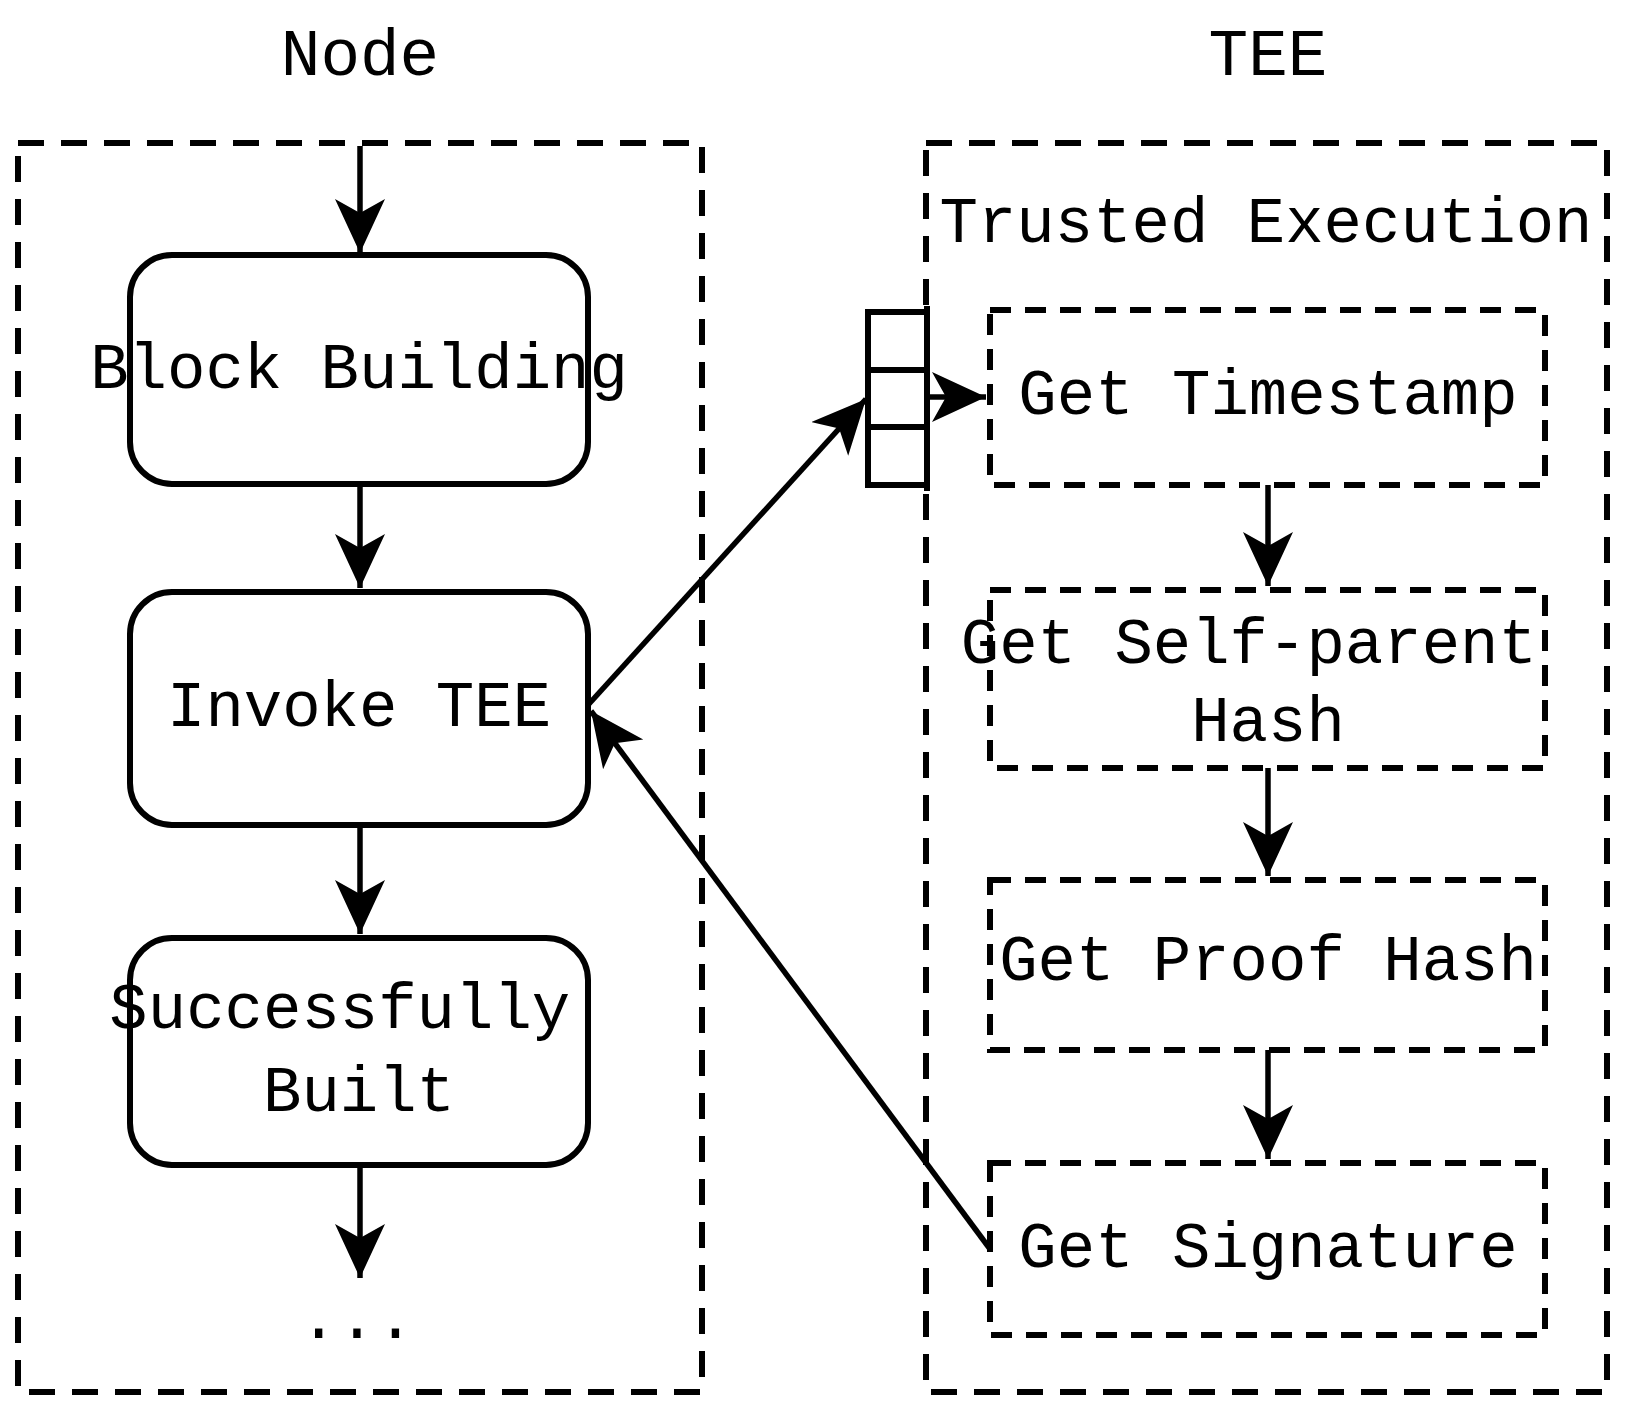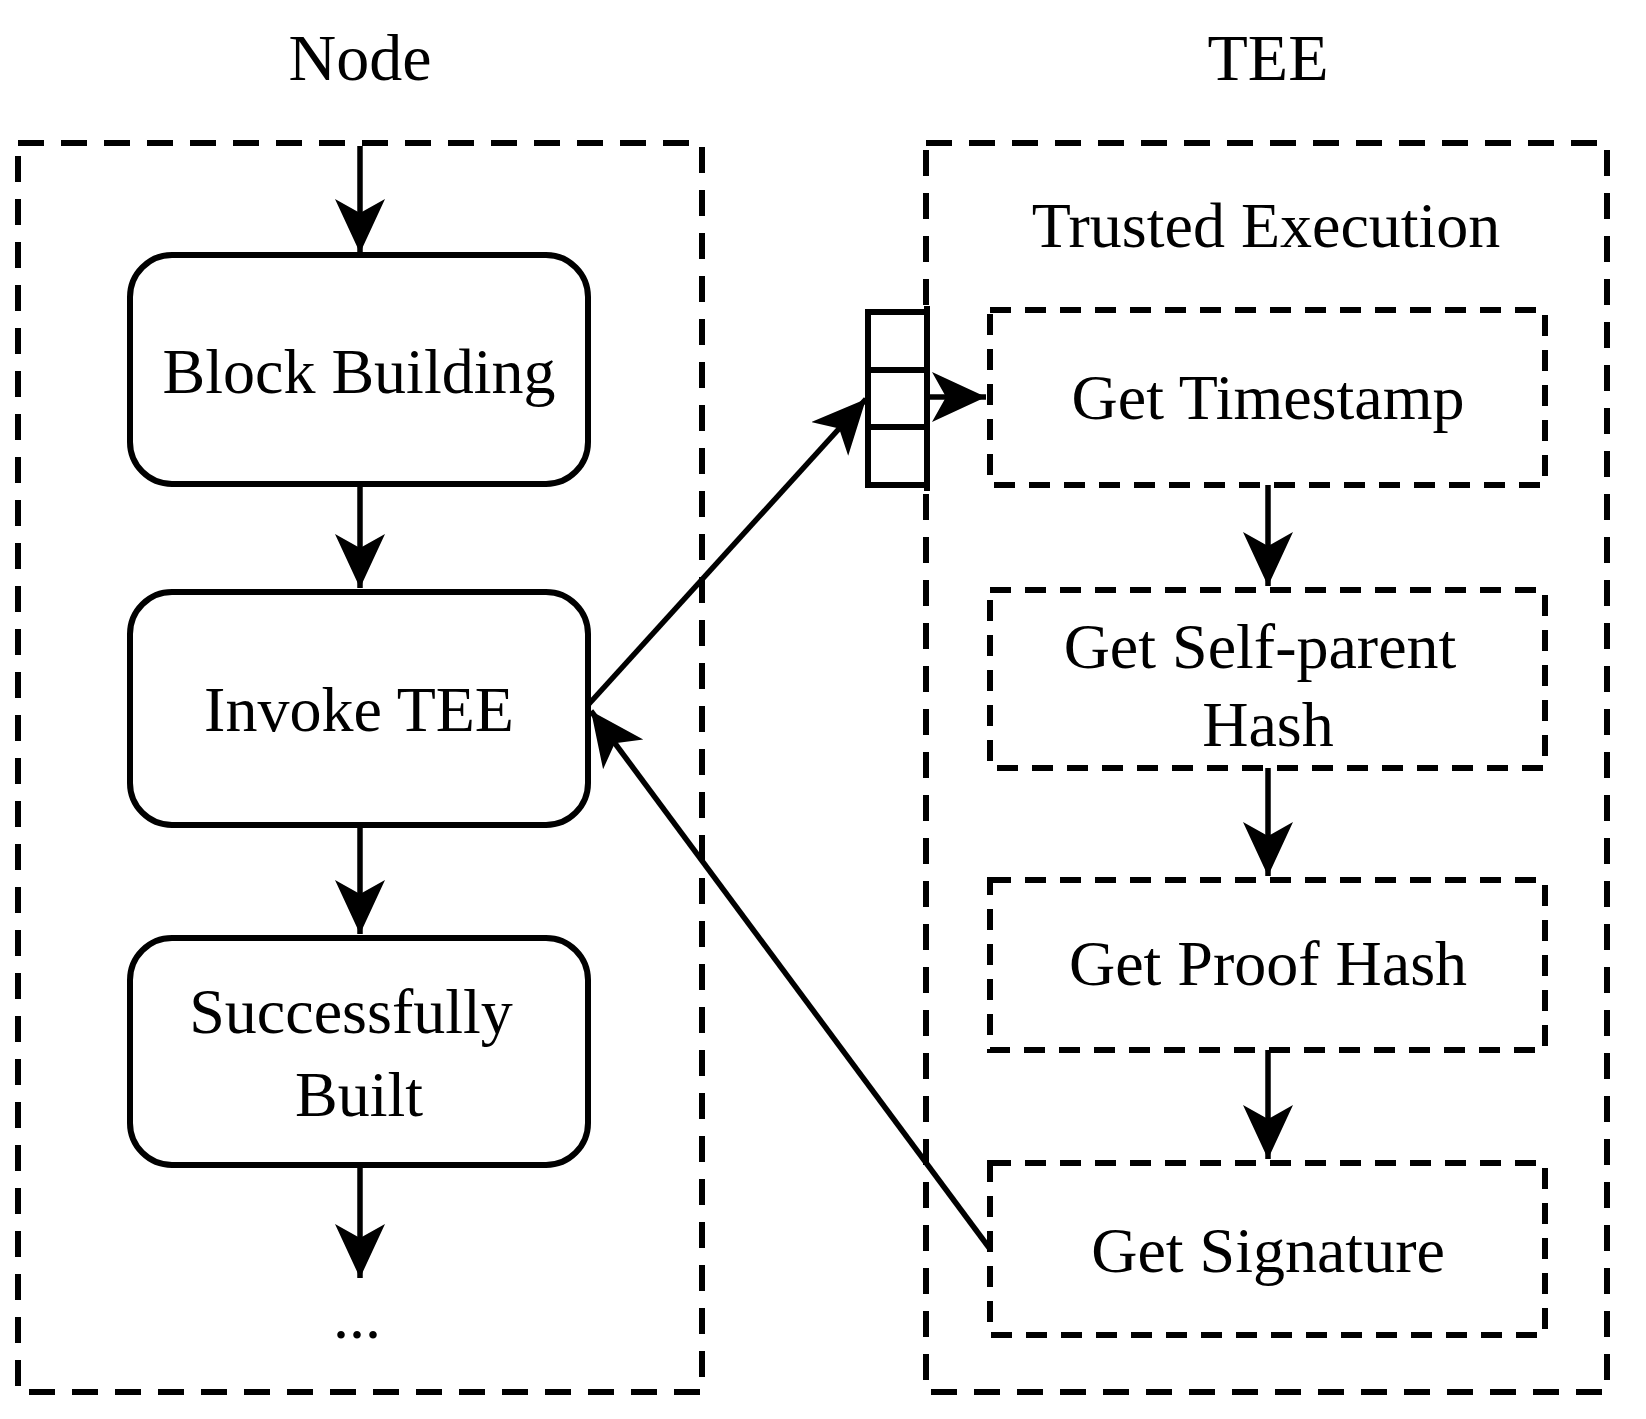--- a/index.html
+++ b/index.html
@@ -5,21 +5,21 @@
   html, body {
     margin: 0;
     padding: 0;
     background: #ffffff;
   }
   .figure {
     position: relative;
     width: 1646px;
     height: 1419px;
     background: #ffffff;
-    font-family: Liberation Serif, serif;
+    font-family: Liberation Mono, monospace;
   }
   svg {
     display: block;
   }
   .lane-border {
     fill: none;
     stroke: #000000;
     stroke-width: 6;
     stroke-dasharray: 26 17;
   }

